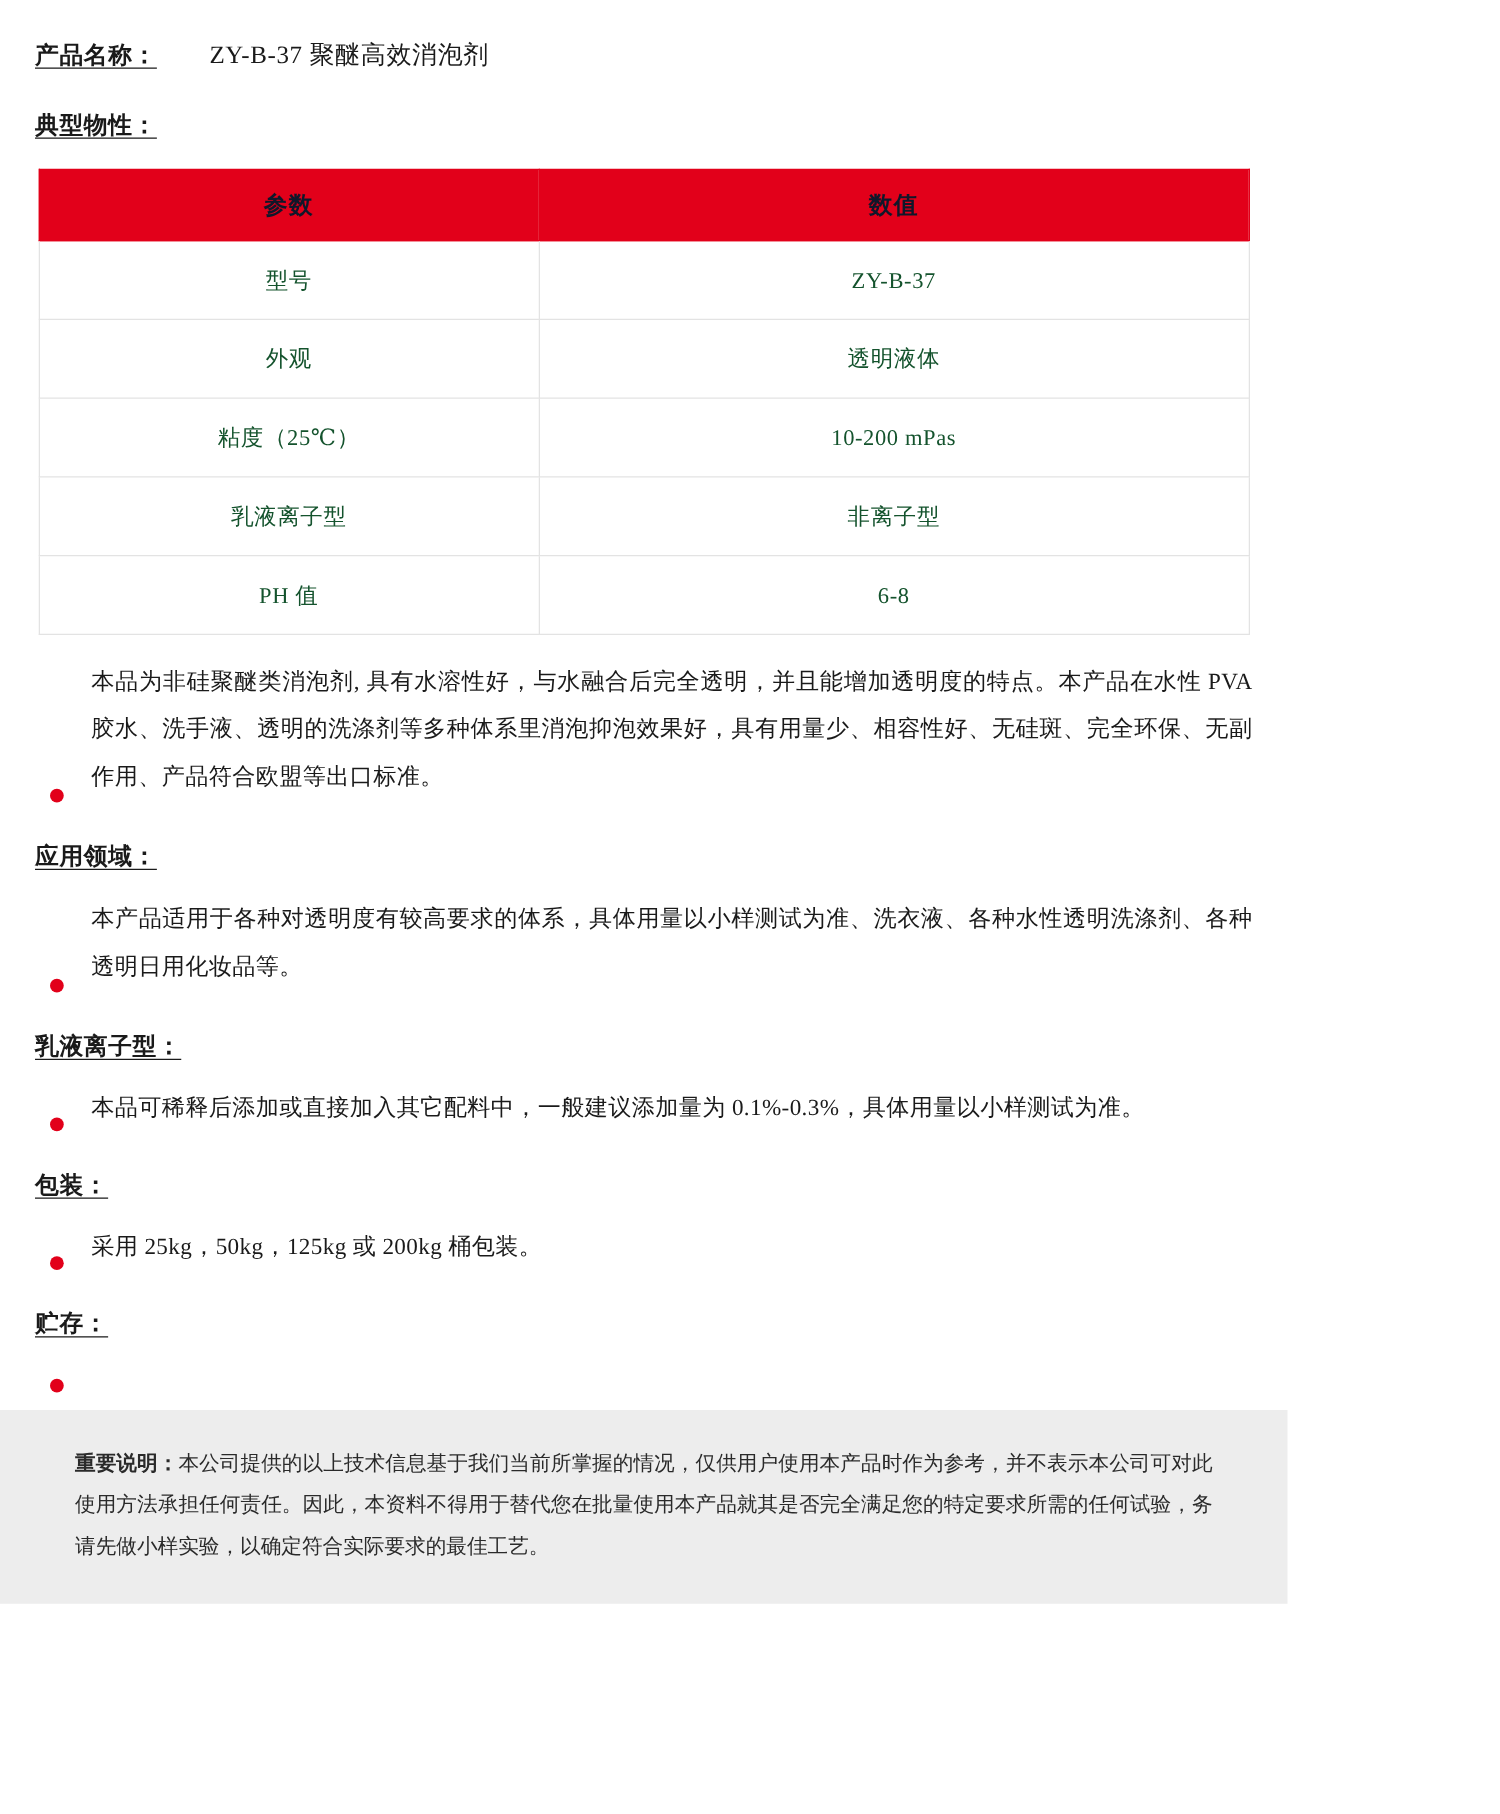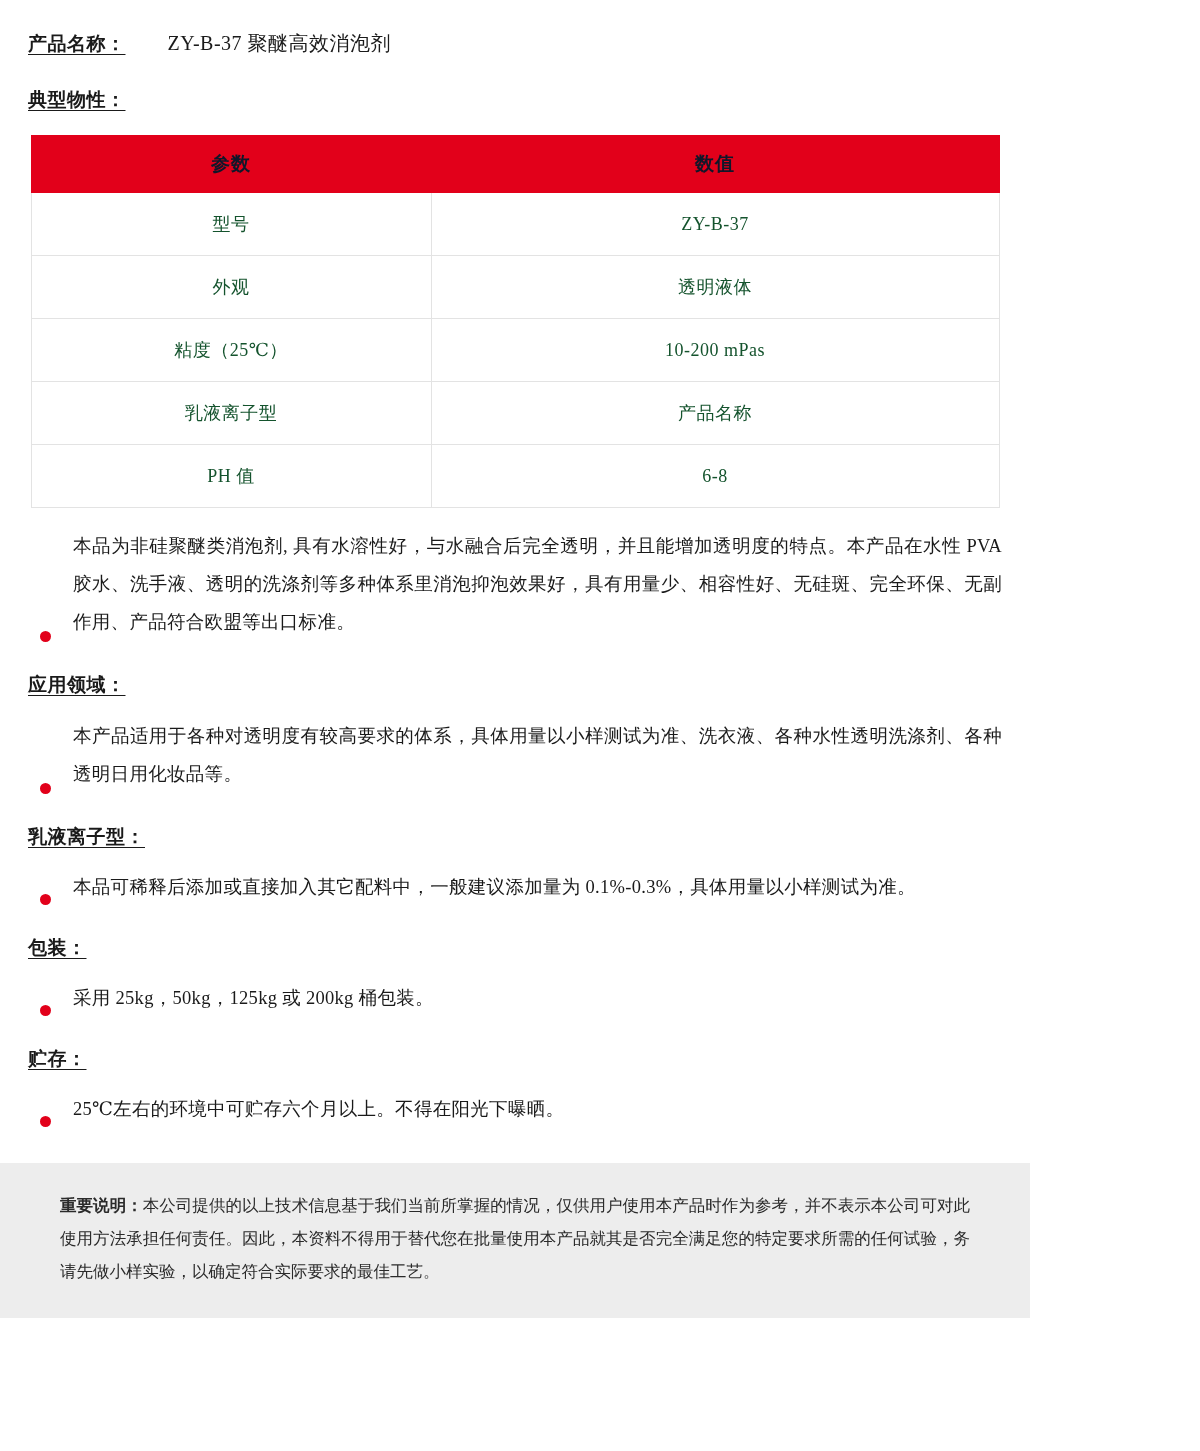--- a/index.html
+++ b/index.html
@@ -97,21 +97,21 @@
     letter-spacing: 0.3px;
     text-align: justify;
     max-width: 1105px;
   }
   .bullet-text.small {
     line-height: 1.9;
   }
 
   
   .note {
-    margin: 36px -28px 0 -28px;
+    margin: 14px -28px 0 -28px;
     background: #ededed;
     padding: 26px 60px 30px 60px;
     font-size: 16.5px;
     line-height: 2.0;
     color: #2a2a2a;
     text-align: justify;
     min-height: 120px;
     box-sizing: border-box;
   }
   .note b {
@@ -152,21 +152,21 @@
         <tr>
           <td>外观</td>
           <td>透明液体</td>
         </tr>
         <tr>
           <td>粘度（25℃）</td>
           <td>10-200 mPas</td>
         </tr>
         <tr>
           <td>乳液离子型</td>
-          <td>产品名称</td>
+          <td>非离子型</td>
         </tr>
         <tr>
           <td>PH 值</td>
           <td>6-8</td>
         </tr>
       </tbody>
     </table>
   </div>
 
   <div class="bullet-block">
@@ -196,20 +196,19 @@
   <div class="bullet-block">
     <span class="bullet-dot"></span>
     <div class="bullet-text small">采用 25kg，50kg，125kg 或 200kg 桶包装。</div>
   </div>
 
   <div class="head-block">
     <span class="section-head">贮存：</span>
   </div>
   <div class="bullet-block">
     <span class="bullet-dot"></span>
-    <div class="bullet-text small">25℃左右的环境中可贮存六个月以上。不得在阳光下曝晒。</div>
   </div>
 
   <div class="note">
     <b>重要说明：</b><span>本公司提供的以上技术信息基于我们当前所掌握的情况，仅供用户使用本产品时作为参考，并不表示本公司可对此使用方法承担任何责任。因此，本资料不得用于替代您在批量使用本产品就其是否完全满足您的特定要求所需的任何试验，务请先做小样实验，以确定符合实际要求的最佳工艺。</span>
   </div>
 
 </div>
 
 </body></html>

